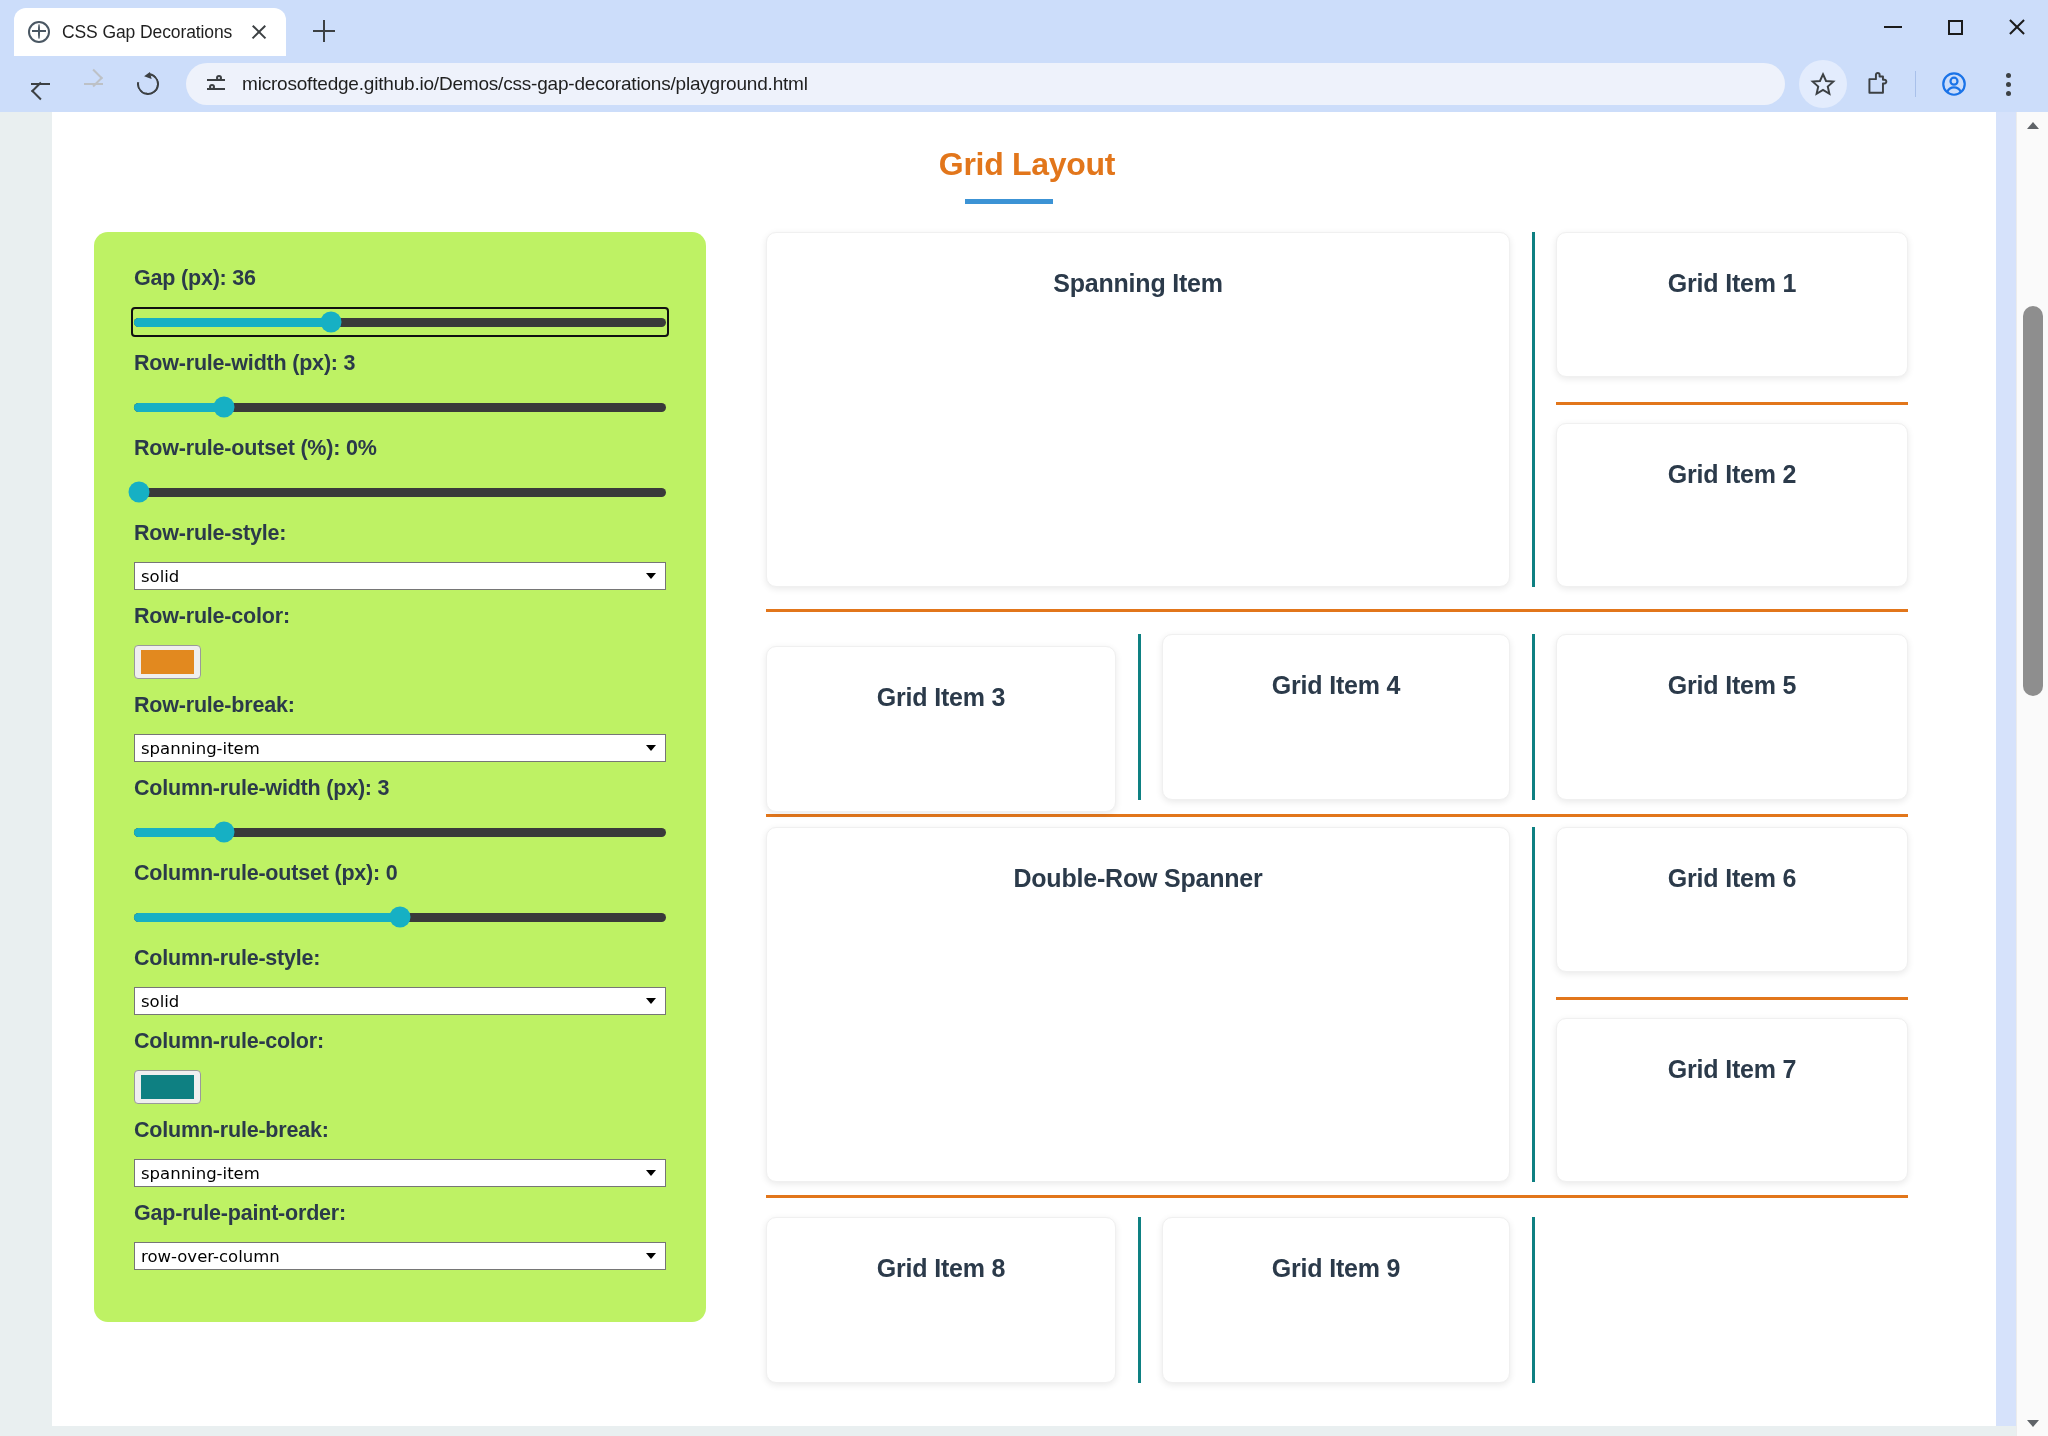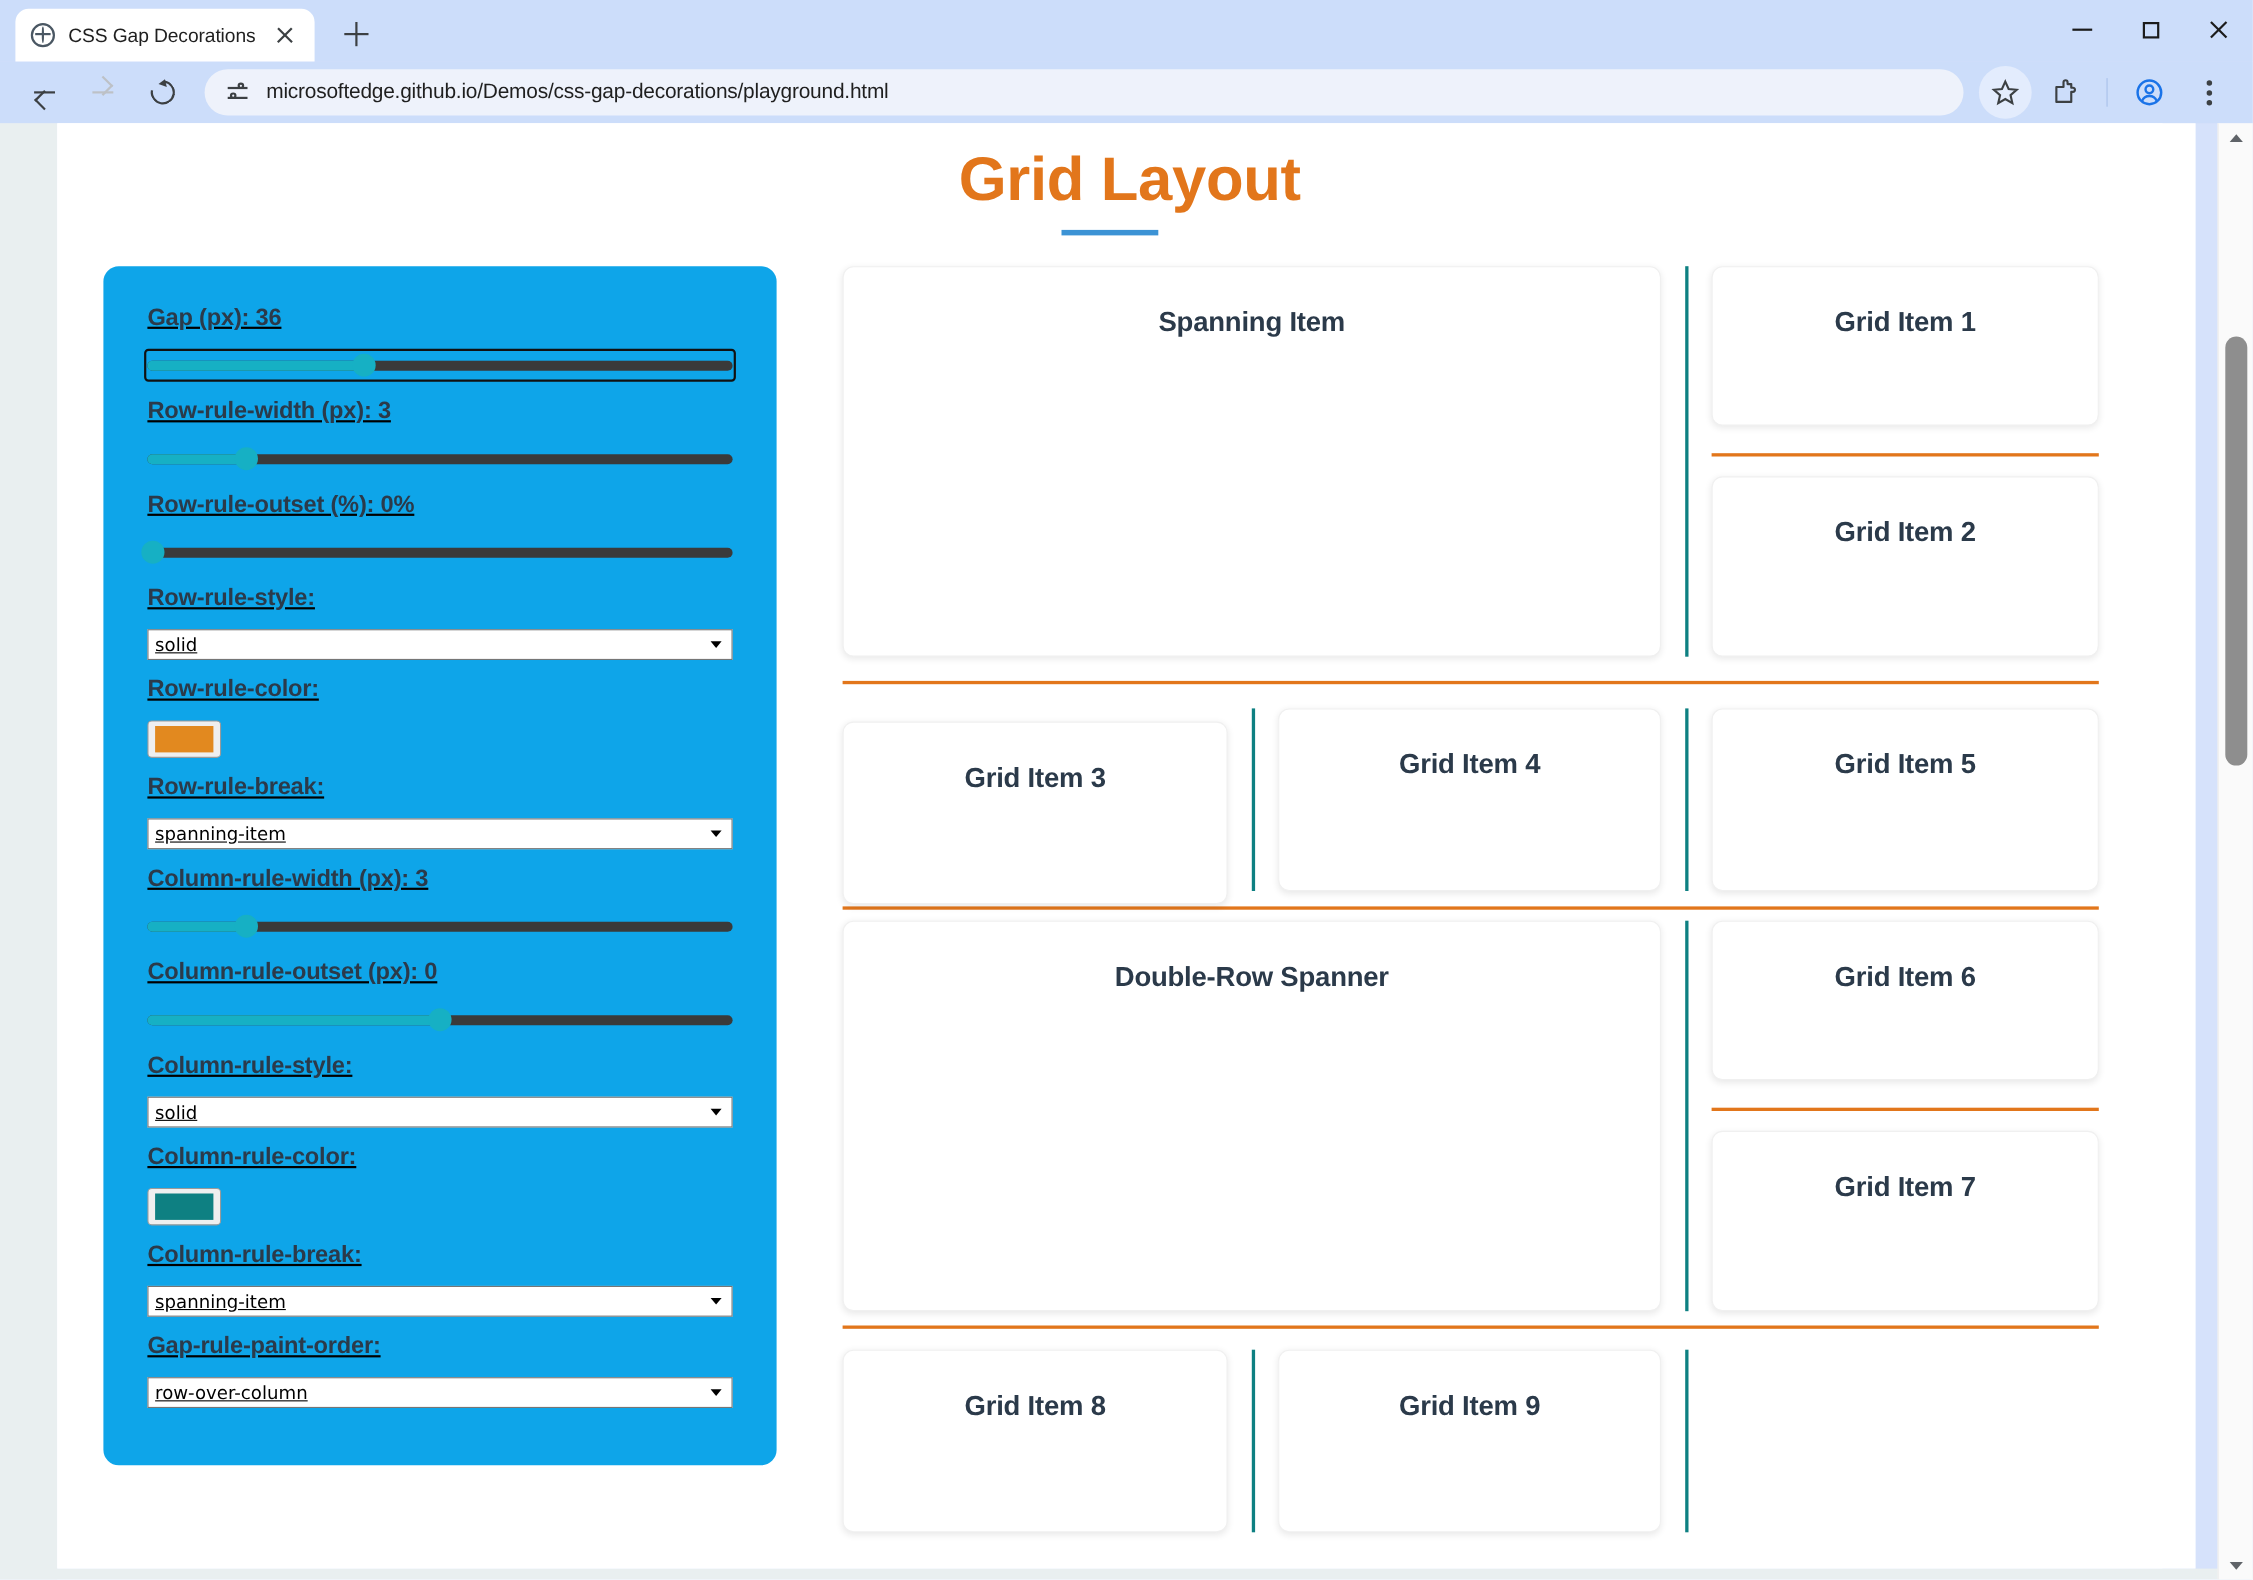--- a/index.html
+++ b/index.html
@@ -126,35 +126,35 @@
   .dots i { width:5px; height:5px; border-radius:50%; background:#3c4043; display:block; }
 
   
   .viewport {
     position:absolute; left:52px; top:112px; width:1944px; height:1314px;
     background:#ffffff; overflow:hidden;
   }
   .page { position:absolute; left:0; top:0; width:1914px; height:1314px; background:#fff; }
 
   .page-title {
-    text-align:center; color:#e2761b; font-size:56px; font-weight:bold;
-    margin:0; padding-top:18px; letter-spacing:-0.3px;padding-left:36px;
+    text-align:center; color:#e2761b; font-size:32px; font-weight:bold;
+    margin:16px; padding-top:18px; letter-spacing:-0.3px;padding-left:36px;
   }
   .title-rule {
     width:88px; height:5px; background:#3c93d5; margin:14px auto 0;
   }
 
   .layout {
     display:flex; gap:60px; padding:28px 62px 0 42px;
   }
 
   
   .controls {
-    width:612px; flex:0 0 612px; background:#0ea5e9; border-radius:14px;
-    padding:34px 40px 38px; align-self:flex-start;text-decoration:underline;
+    width:612px; flex:0 0 612px; background:#bef264; border-radius:14px;
+    padding:34px 40px 38px; align-self:flex-start;
   }
   .ctl { margin-bottom:14px; }
   .ctl-label {
     display:block; font-size:21.5px; font-weight:bold; color:#2b3a4a;
     margin-bottom:16px; letter-spacing:-0.2px;
   }
   .slider-wrap { height:30px; display:flex; align-items:center; position:relative; }
   .slider-wrap.focused::before{
     content:""; position:absolute; left:-3px; right:-3px; top:0px; bottom:0px;
     border:2.5px solid #111; border-radius:4px;

